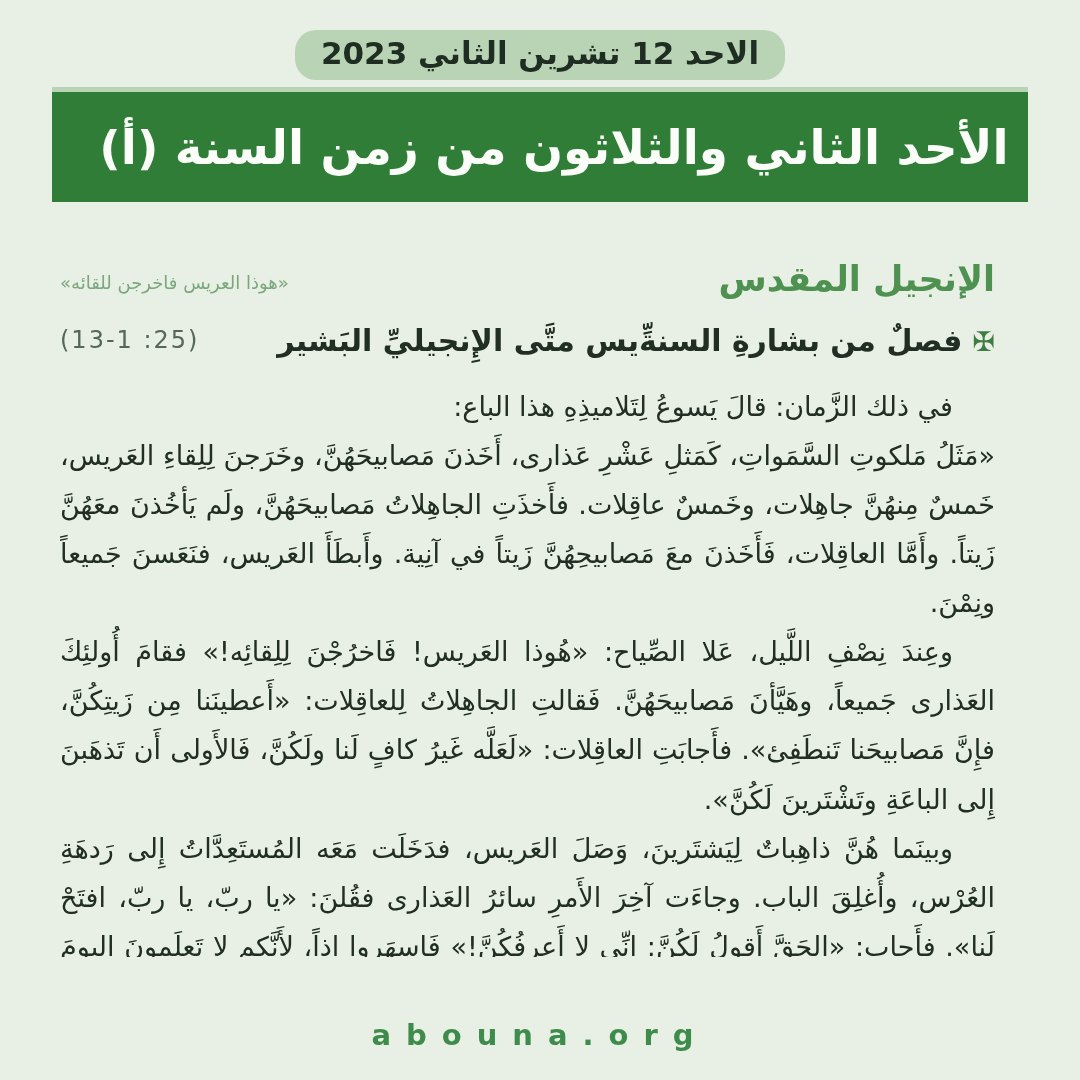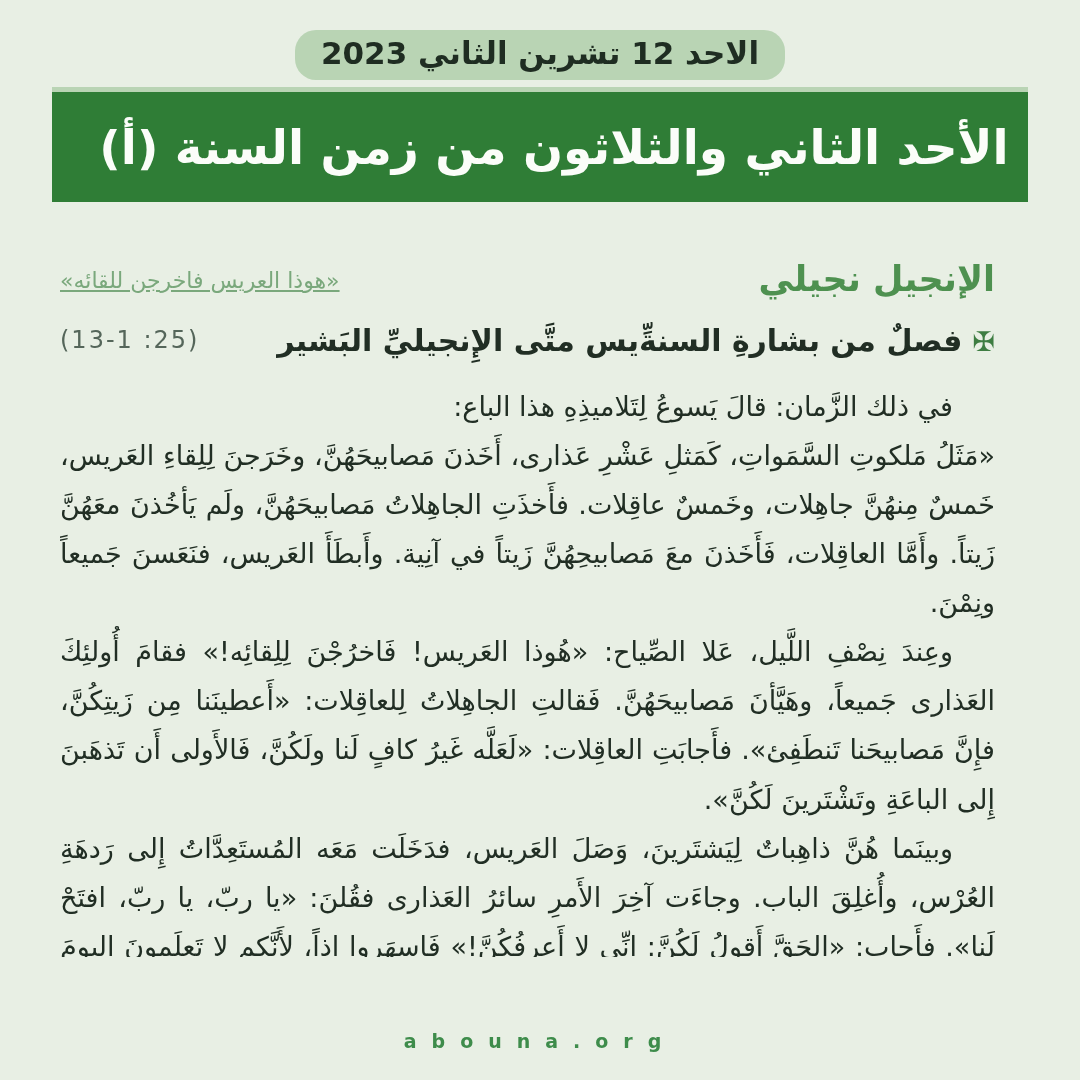--- a/index.html
+++ b/index.html
@@ -30,21 +30,21 @@
     margin:58px 85px 0 60px;
     direction:rtl;
   }
   .header-row1{
     display:flex;justify-content:space-between;align-items:flex-end;
   }
   .section-title{
     font-size:35px;font-weight:bold;color:#4e9150;line-height:1.1;
   }
   .theme-quote{
-    font-size:22px;color:#7aa87c;padding-bottom:6px;text-decoration:underline;
+    font-size:18px;color:#7aa87c;padding-bottom:6px;
   }
   .header-row2{
     margin-top:24px;
     display:flex;justify-content:space-between;align-items:center;
   }
   .lectionary{
     font-size:30px;font-weight:bold;color:#212e24;
   }
   .cross{
     color:#3e7d42;font-size:27px;font-weight:normal;
@@ -56,37 +56,37 @@
   .gospel-body{
     margin-top:24px;max-height:575px;overflow:hidden;
     font-size:27px;line-height:1.82;color:#212e24;
     text-align:justify;
   }
   .gospel-body p{margin:0;}
   .gospel-body p.indent{text-indent:42px;}
   .footer{
     position:absolute;left:0;right:0;bottom:28px;
     text-align:center;
-    font-size:19px;font-weight:bold;color:#3e8c4b;
+    font-size:29px;font-weight:bold;color:#3e8c4b;
     letter-spacing:15px;
   }
 </style>
 </head>
 <body>
 
 <div class="card">
 
   <div class="date-pill">الاحد 12 تشرين الثاني 2023</div>
 
   <div class="title-banner">الأحد الثاني والثلاثون من زمن السنة (أ)</div>
 
   <div class="content">
 
     <div class="header-row1">
-      <div class="section-title">الإنجيل نجيلي</div>
+      <div class="section-title">الإنجيل المقدس</div>
       <div class="theme-quote">«هوذا العريس فاخرجن للقائه»</div>
     </div>
 
     <div class="header-row2">
       <div class="lectionary">
         <span class="cross">✠</span><span>فصلٌ من بشارةِ السنةِّيس متَّى الإِنجيليِّ البَشير</span>
       </div>
       <div class="reference">(13-1 :25)</div>
     </div>
 

